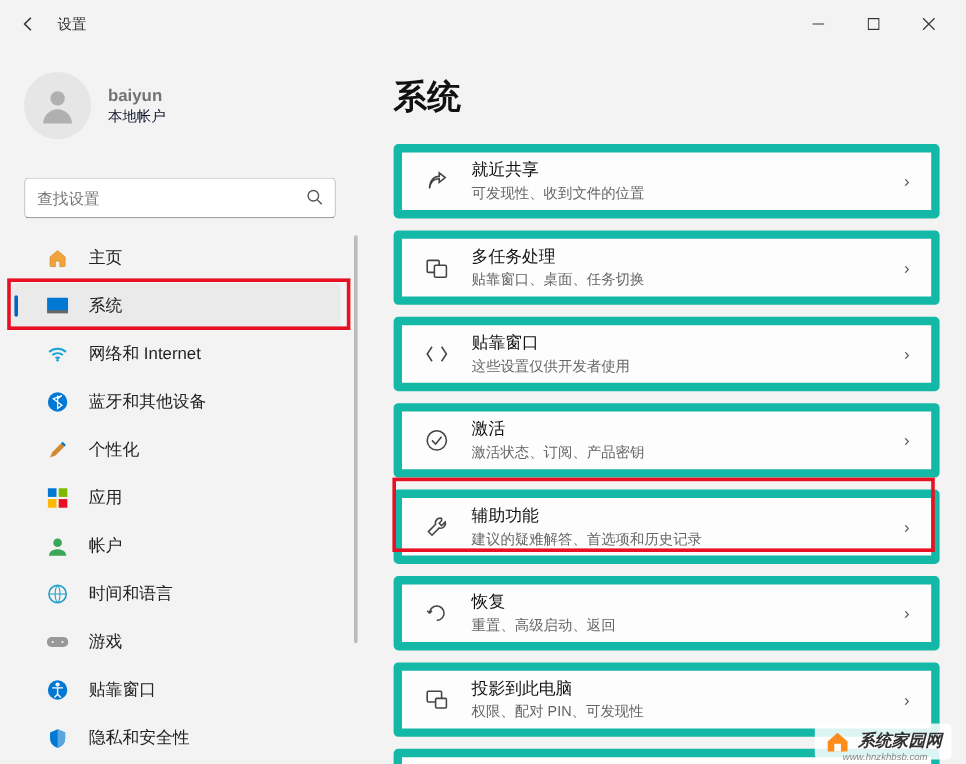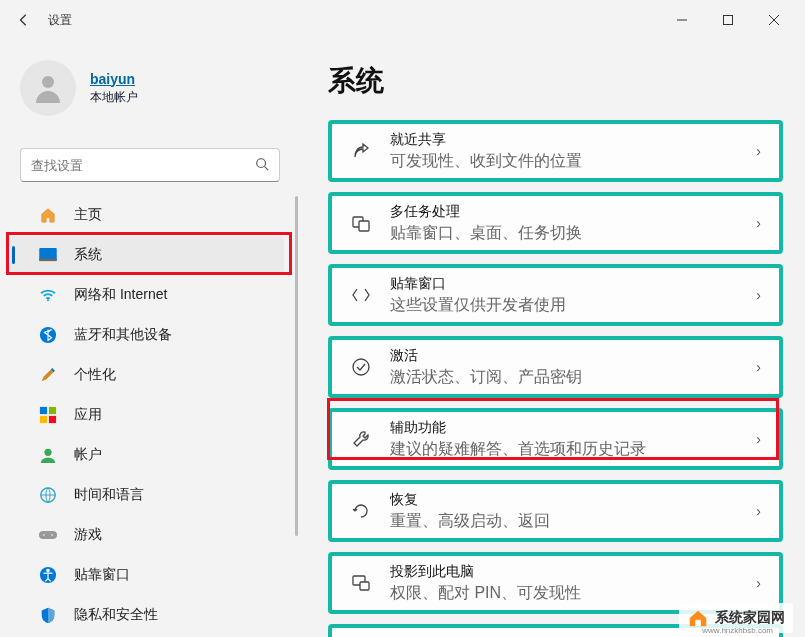--- a/index.html
+++ b/index.html
@@ -70,21 +70,21 @@
     width: 56px;
     height: 56px;
     border-radius: 50%;
     background: #e6e6e6;
     display: flex;
     align-items: center;
     justify-content: center;
   }
   .avatar svg { width: 36px; height: 36px; }
   .user-info { margin-left: 14px; }
-  .user-name { font-size: 14px; font-weight: 600; color: #0369a1; text-decoration: underline; }
+  .user-name { font-size: 14px; font-weight: 600; color: #737373; }
   .user-sub { font-size: 12px; color: #0f172a; margin-top: 2px; }
   .search-box {
     margin: 12px 20px 14px 20px;
     height: 34px;
     background: #fff;
     border: 1px solid #ccc;
     border-bottom: 1.5px solid #888;
     border-radius: 4px;
     display: flex;
     align-items: center;
@@ -166,61 +166,62 @@
     overflow: hidden;
   }
   .page-title {
     font-size: 28px;
     font-weight: 600;
     color: #111;
     margin-bottom: 20px;
   }
   .card {
     background: #fdfdfd;
-    border: 4px solid #14b8a6;
+    border: 7px solid #14b8a6;
     border-radius: 4px;
     height: 62px;
     display: flex;
     align-items: center;
     padding: 0 18px;
     margin-bottom: 10px;
     cursor: pointer;
     position: relative;
   }
   .card-icon {
     width: 22px;
     height: 22px;
     margin-right: 18px;
     color: #444;
     display: flex;
     align-items: center;
     justify-content: center;
   }
   .card-text { flex: 1; }
   .card-title { font-size: 14px; color: #111; }
-  .card-sub { font-size: 16px; color: #666; margin-top: 2px; }
+  .card-sub { font-size: 12px; color: #666; margin-top: 2px; }
   .card-chevron { color: #555; font-size: 14px; }
   .hl-trouble {
     left: 327px;
     top: 398px;
     width: 452px;
     height: 62px;
   }
   .watermark {
     position: absolute;
     right: 12px;
     bottom: 4px;
     display: flex;
     align-items: center;
     font-size: 14px;
     font-weight: 600;
     color: #333;
     background: rgba(255,255,255,0.85);
     padding: 4px 8px;
     border-radius: 4px;
+    font-style: italic;
   }
   .watermark-logo {
     width: 22px;
     height: 22px;
     margin-right: 6px;
   }
   .watermark-sub {
     position: absolute;
     right: 20px;
     bottom: -2px;

